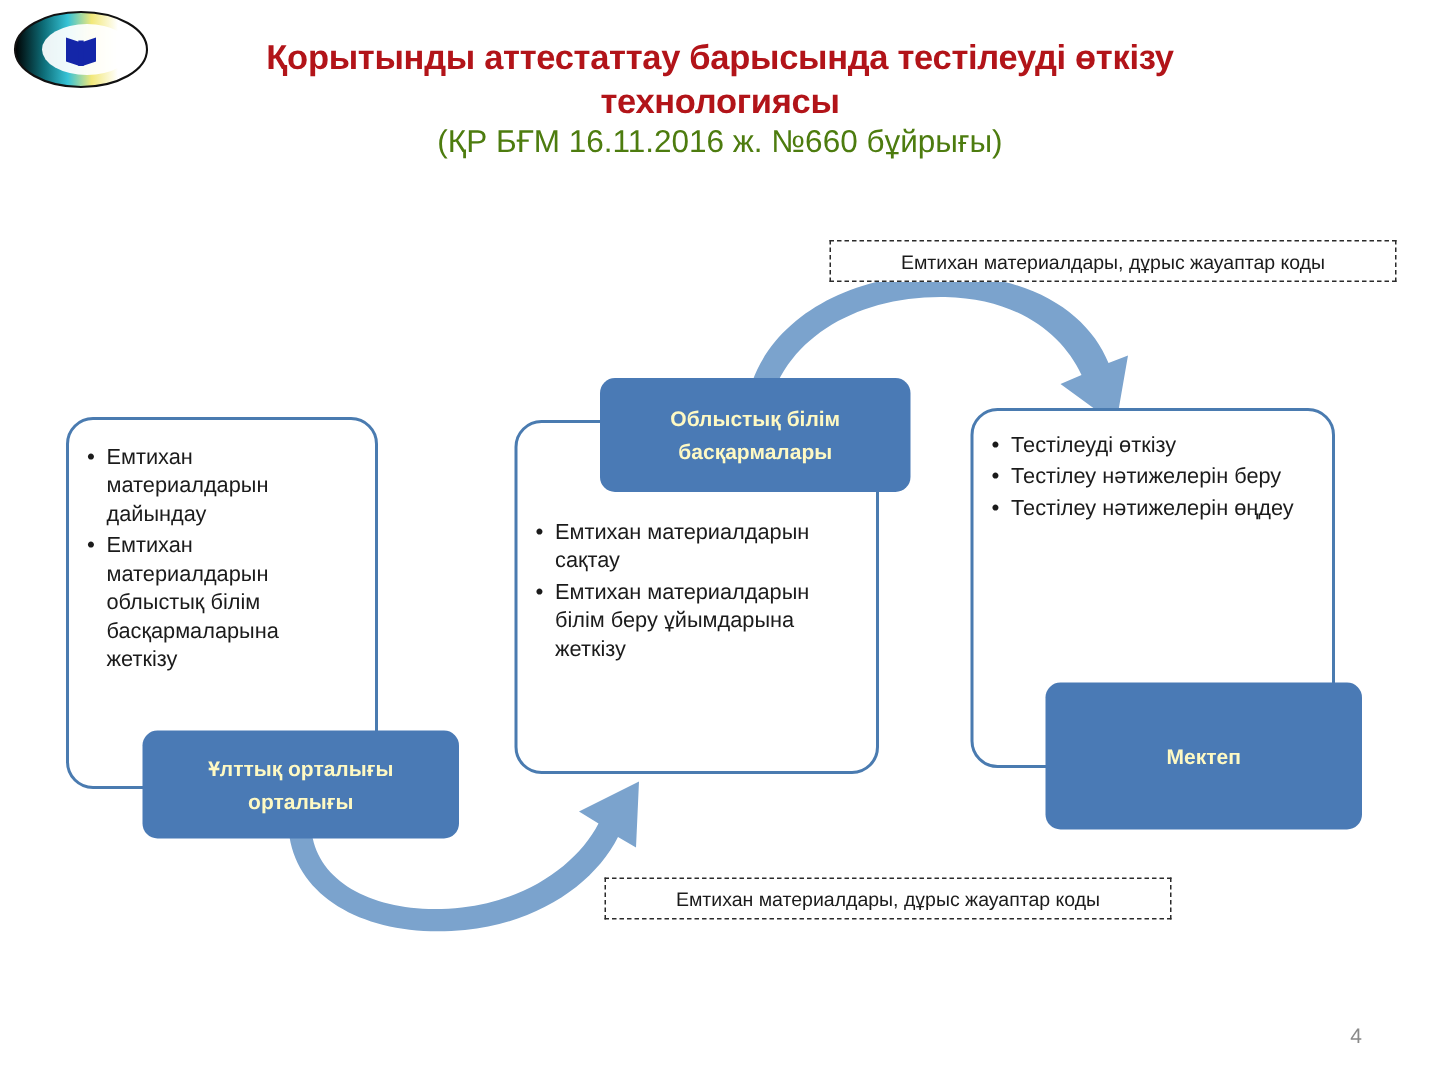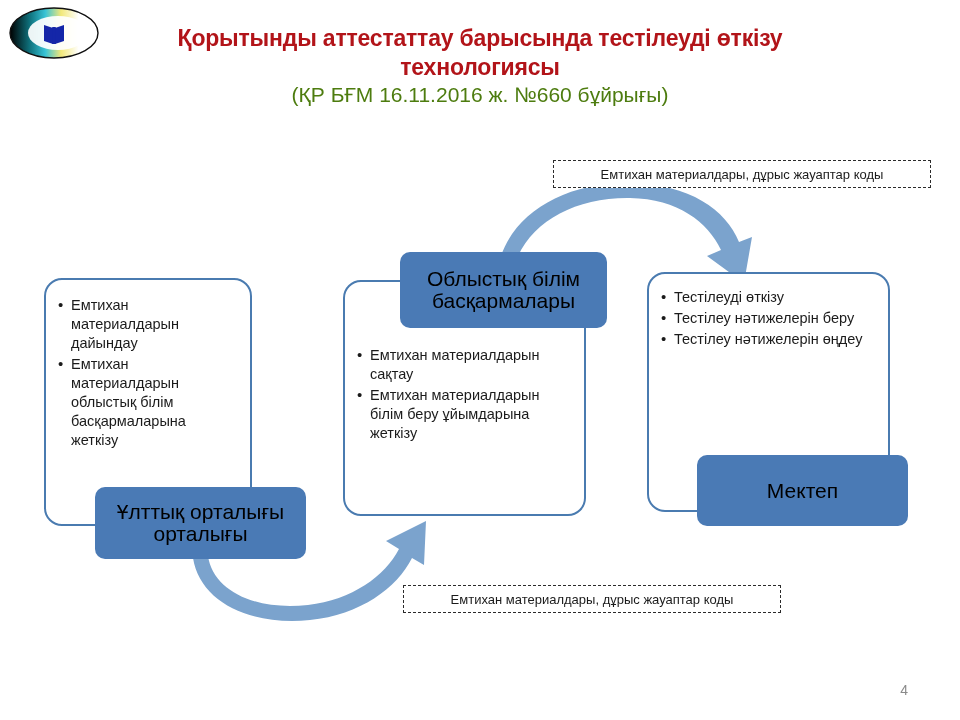--- a/index.html
+++ b/index.html
@@ -91,33 +91,33 @@
 
   #panel-right  { left: 647px; top: 272px; width: 243px; height: 240px; }
   #panel-right .panel-list { margin: 14px 0 0 12px; width: 218px; }
 
   
   .bluebox {
     position: absolute;
     box-sizing: border-box;
     background: #4a7ab5;
     border-radius: 10px;
-    color: #000000;
-    font-weight: normal;
-    font-size: 21px;
+    color: #fef9c3;
+    font-weight: bold;
+    font-size: 14px;
     line-height: 22px;
     display: flex;
     align-items: center;
     justify-content: center;
     text-align: center;
     padding: 4px 10px;
   }
   #box-ntc    { left: 95px;  top: 487px; width: 211px; height: 72px; }
   #box-oblast { left: 400px; top: 252px; width: 207px; height: 76px; }
-  #box-school { left: 697px; top: 455px; width: 211px; height: 71px; }
+  #box-school { left: 697px; top: 455px; width: 211px; height: 98px; }
 
   
   .callout {
     position: absolute;
     box-sizing: border-box;
     border: 1px dashed #2b2b2b;
     background: #ffffff;
     color: #1b1b1b;
     font-size: 13px;
     line-height: 17px;

